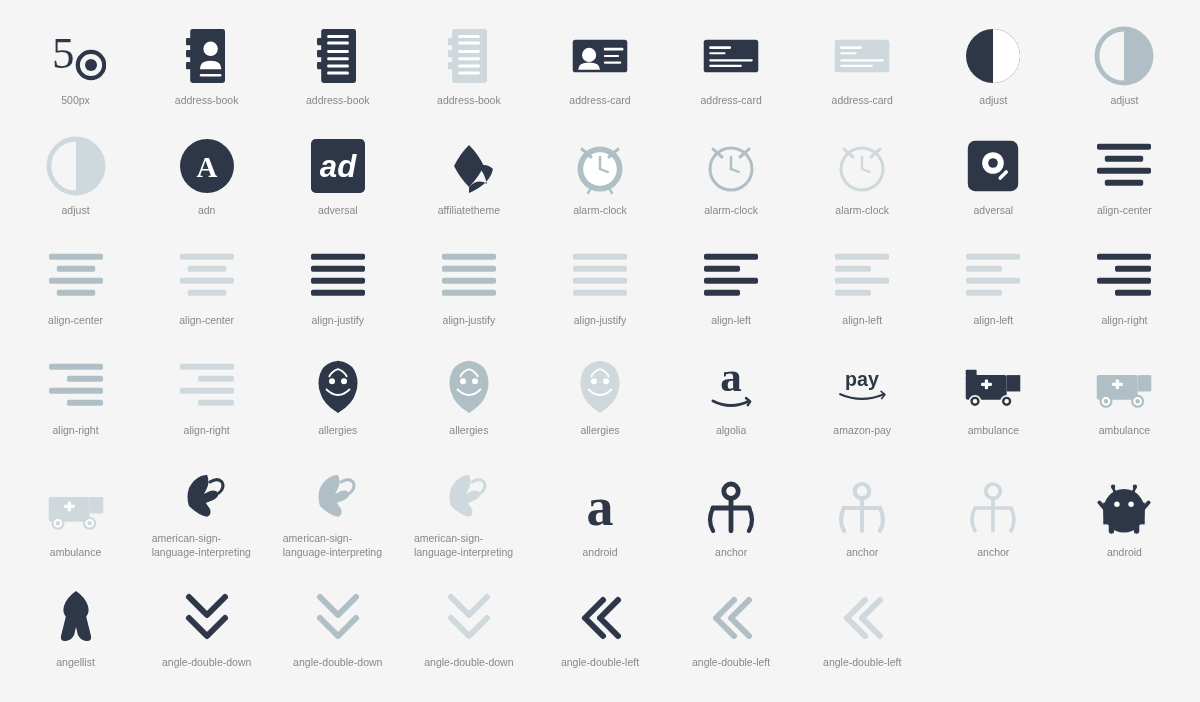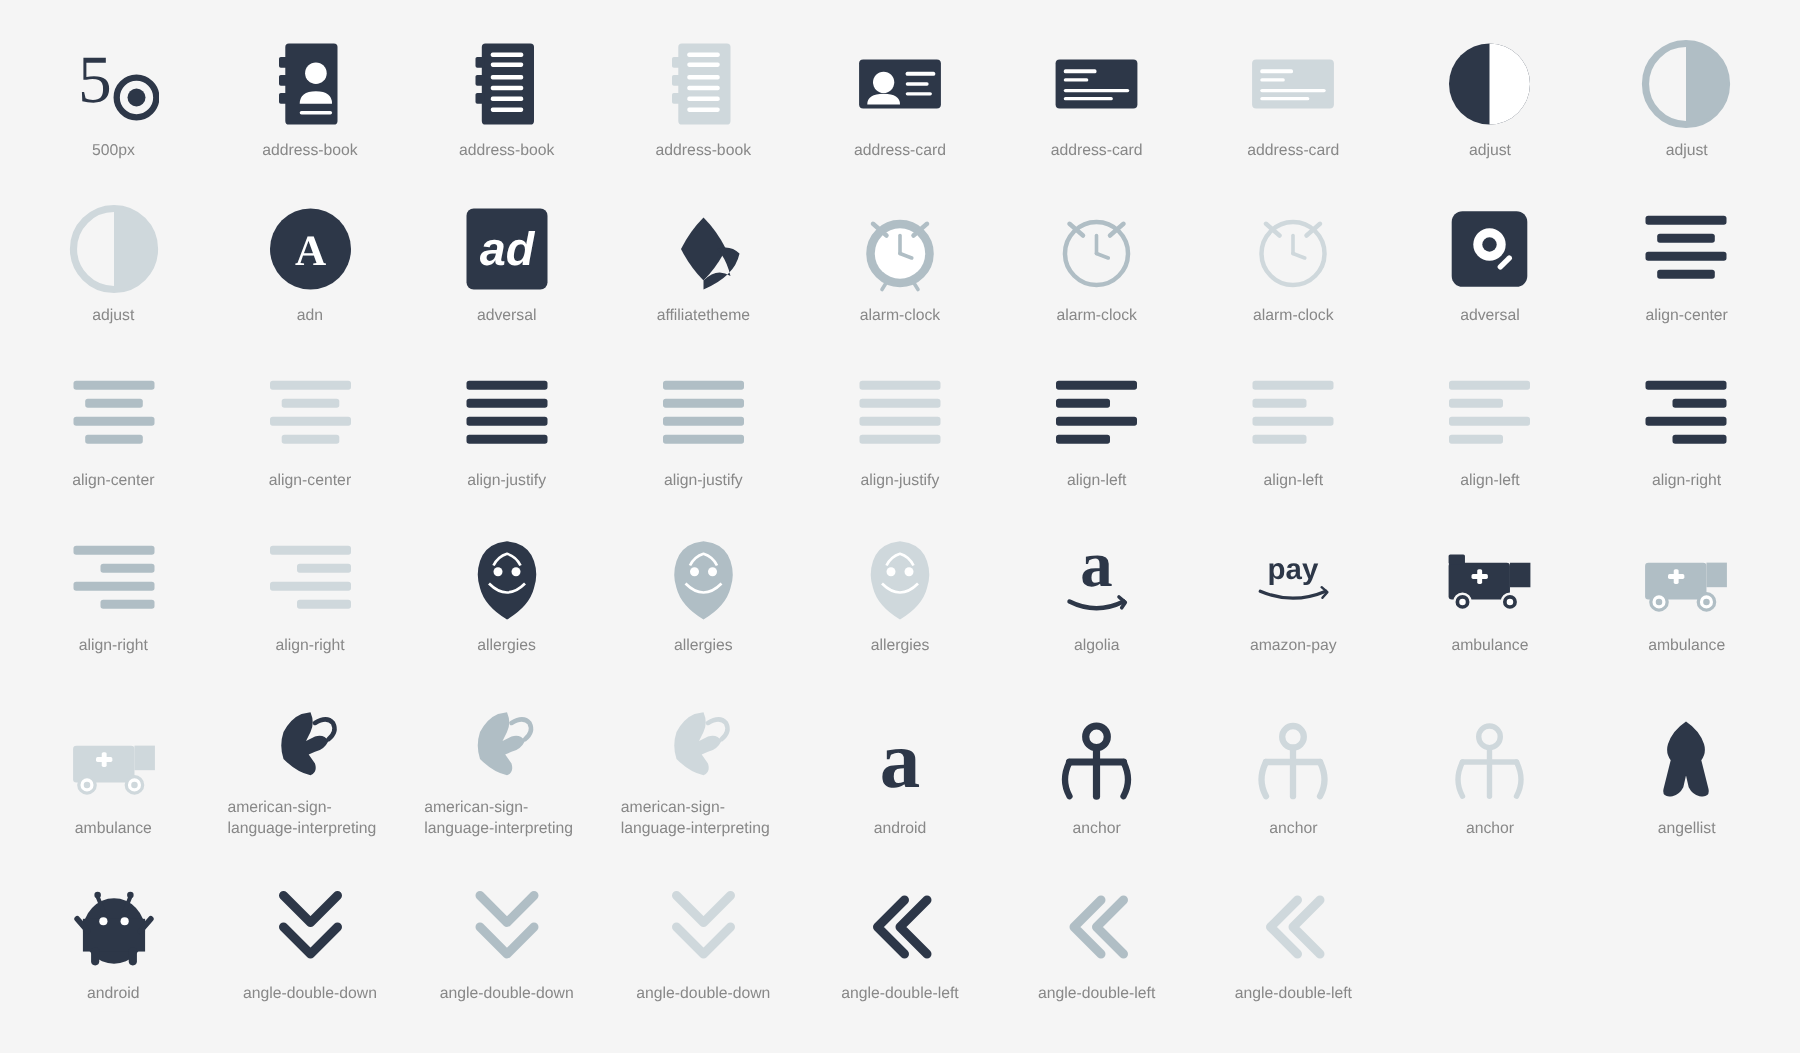--- a/index.html
+++ b/index.html
@@ -594,49 +594,49 @@
         <line x1="20" y1="50" x2="80" y2="50"></line>
         <path d="M20 50 Q10 70 20 88" fill="none"></path>
         <path d="M80 50 Q90 70 80 88" fill="none"></path>
       </svg>
     </div>
     <span class="icon-label">anchor</span>
   </div>
 
   <div class="icon-cell">
     <div class="icon-visual">
-      <svg viewBox="0 0 90 100" fill="#2d3748">
-        <path d="M45 5 Q30 15 25 30 Q22 40 28 48 L20 80 Q18 90 30 88 Q38 86 42 78 L45 65 L48 78 Q52 86 60 88 Q72 90 70 80 L62 48 Q68 40 65 30 Q60 15 45 5Z"></path>
-      </svg>
-    </div>
-    <span class="icon-label">angellist</span>
-  </div>
-
-  <div class="icon-cell">
-    <div class="icon-visual">
       <svg viewBox="0 0 100 110" fill="#2d3748">
         <ellipse cx="50" cy="60" rx="38" ry="40"></ellipse>
         <rect x="12" y="45" width="76" height="40" rx="0"></rect>
         <circle cx="37" cy="48" r="5" fill="white"></circle>
         <circle cx="63" cy="48" r="5" fill="white"></circle>
         <line x1="5" y1="45" x2="18" y2="60" stroke="#2d3748" stroke-width="7" stroke-linecap="round"></line>
         <line x1="95" y1="45" x2="82" y2="60" stroke="#2d3748" stroke-width="7" stroke-linecap="round"></line>
         <rect x="22" y="80" width="10" height="22" rx="5" fill="#2d3748"></rect>
         <rect x="68" y="80" width="10" height="22" rx="5" fill="#2d3748"></rect>
         <path d="M30 18 L38 38" stroke="#2d3748" stroke-width="5" stroke-linecap="round"></path>
         <path d="M70 18 L62 38" stroke="#2d3748" stroke-width="5" stroke-linecap="round"></path>
         <circle cx="30" cy="16" r="4" fill="#2d3748"></circle>
         <circle cx="70" cy="16" r="4" fill="#2d3748"></circle>
       </svg>
     </div>
     <span class="icon-label">android</span>
   </div>
 
   <div class="icon-cell">
     <div class="icon-visual">
+      <svg viewBox="0 0 90 100" fill="#2d3748">
+        <path d="M45 5 Q30 15 25 30 Q22 40 28 48 L20 80 Q18 90 30 88 Q38 86 42 78 L45 65 L48 78 Q52 86 60 88 Q72 90 70 80 L62 48 Q68 40 65 30 Q60 15 45 5Z"></path>
+      </svg>
+    </div>
+    <span class="icon-label">angellist</span>
+  </div>
+
+  <div class="icon-cell">
+    <div class="icon-visual">
       <svg viewBox="0 0 100 100" fill="none" stroke="#2d3748" stroke-width="10" stroke-linecap="round" stroke-linejoin="round">
         <polyline points="20,15 50,45 80,15"></polyline>
         <polyline points="20,50 50,80 80,50"></polyline>
       </svg>
     </div>
     <span class="icon-label">angle-double-down</span>
   </div>
 
   <div class="icon-cell">
     <div class="icon-visual">

